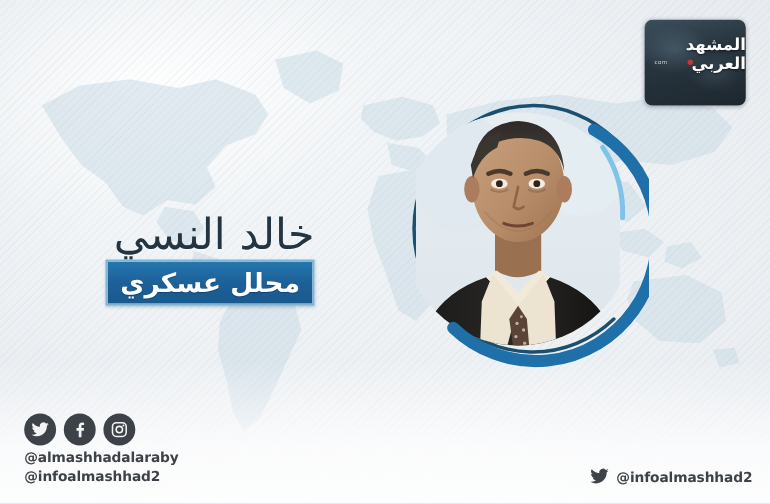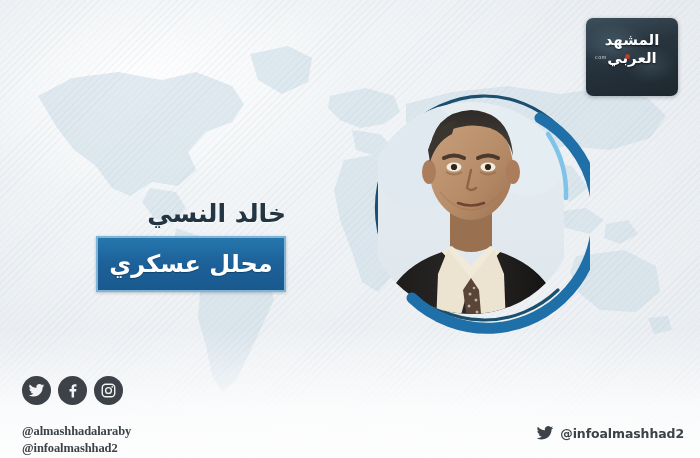--- a/index.html
+++ b/index.html
@@ -55,21 +55,20 @@
     box-shadow:0 1px 4px rgba(40,50,60,.35);
   }
   .logo-mapghost{
     position:absolute;inset:0;
     background:
       radial-gradient(ellipse 50% 40% at 30% 35%, rgba(120,150,170,.30), rgba(0,0,0,0) 70%),
       radial-gradient(ellipse 40% 35% at 70% 60%, rgba(110,140,160,.22), rgba(0,0,0,0) 70%);
   }
   .logo-ar{
     position:absolute;left:0;right:0;top:14px;
-    text-align:center;
     color:#fdfdfd;
     font-size:15px;font-weight:bold;
     line-height:17px;
     letter-spacing:.3px;
     direction:rtl;
     text-shadow:0 1px 2px rgba(0,0,0,.6);
   }
   .logo-ar .l2{display:block;margin-top:1px;}
   .logo-com{
     position:absolute;left:9px;top:36px;
@@ -103,29 +102,29 @@
   .photo{
     position:absolute;left:0;top:0;width:186px;height:240px;
   }
 
   
   .name{
     position:absolute;left:0;top:196px;width:286px;
     text-align:right;
     direction:rtl;
     color:#233542;
-    font-size:25px;
-    font-weight:bold;
+    font-size:39px;
+    font-weight:normal;
     letter-spacing:0px;
     line-height:36px;
     text-shadow:0 1px 1px rgba(255,255,255,.75);
   }
   .title-banner{
     position:absolute;left:96px;top:236px;
-    width:190px;height:56px;
+    width:190px;height:42px;
     background:linear-gradient(to bottom,#2577ae 0%,#1d6199 48%,#19598e 100%);
     border:2px solid #7fb4d6;
     display:flex;align-items:center;justify-content:center;
     box-shadow:0 1px 3px rgba(30,60,90,.28);
   }
   .title-banner span{
     direction:rtl;
     color:#ffffff;
     font-size:24px;
     font-weight:bold;
@@ -138,21 +137,21 @@
   .social{
     position:absolute;left:22px;top:376px;
   }
   .social-icons{display:flex;gap:7px;align-items:center;}
   .sicon{
     width:29px;height:29px;border-radius:50%;
     background:#3c4247;
     display:flex;align-items:center;justify-content:center;
     color:#f2f3f4;
   }
-  .handles{margin-top:18px;font-family:Liberation Serif, serif;}
+  .handles{margin-top:2px;}
   .handle{
     display:block;
     color:#3c4247;
     font-size:12.5px;
     font-weight:bold;
     line-height:17px;
     letter-spacing:-.1px;
   }
 
   

